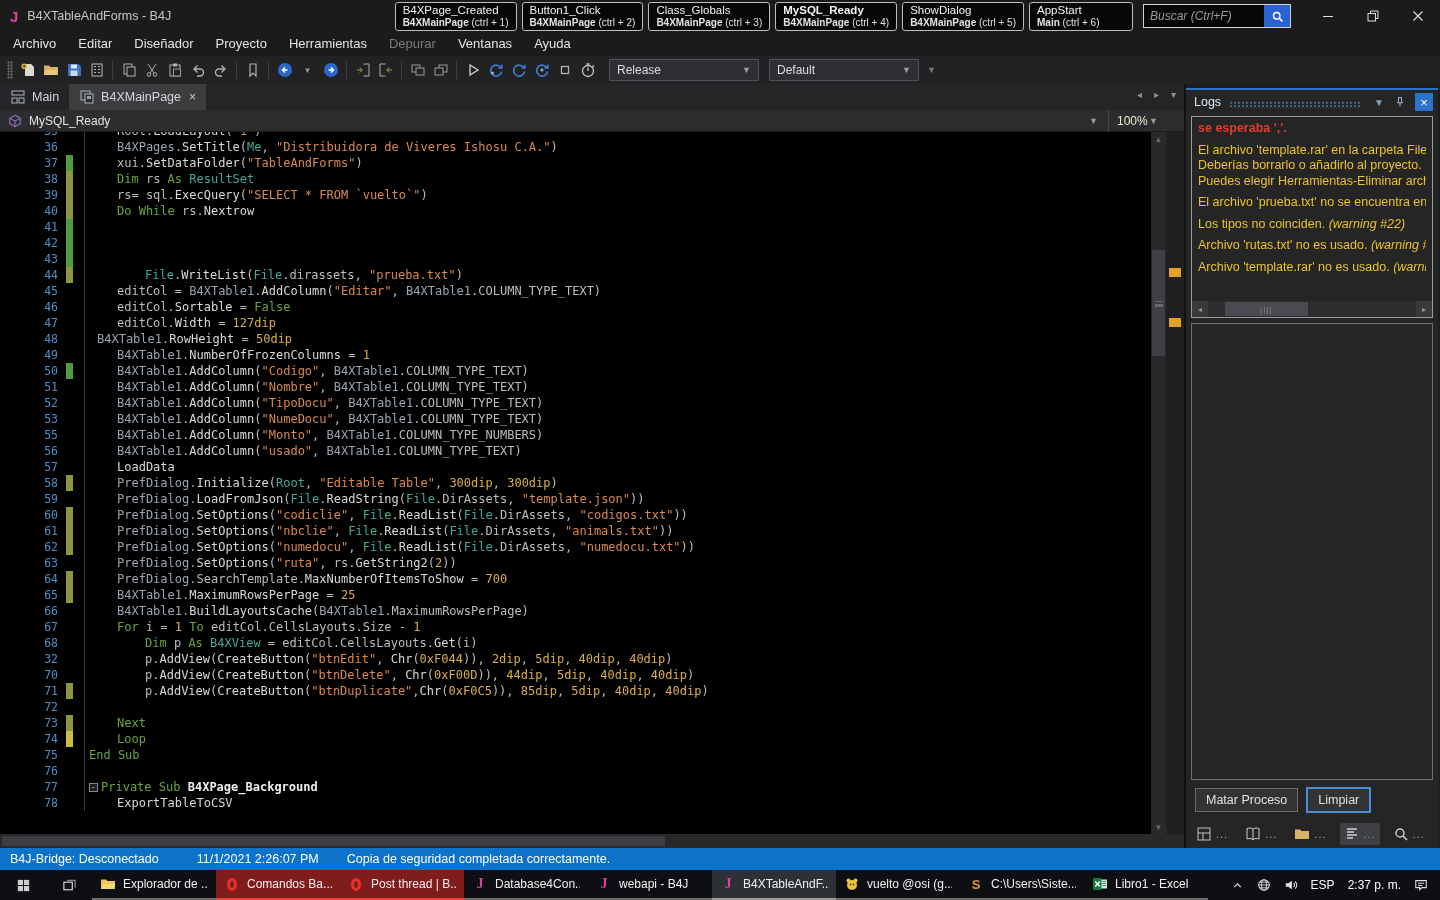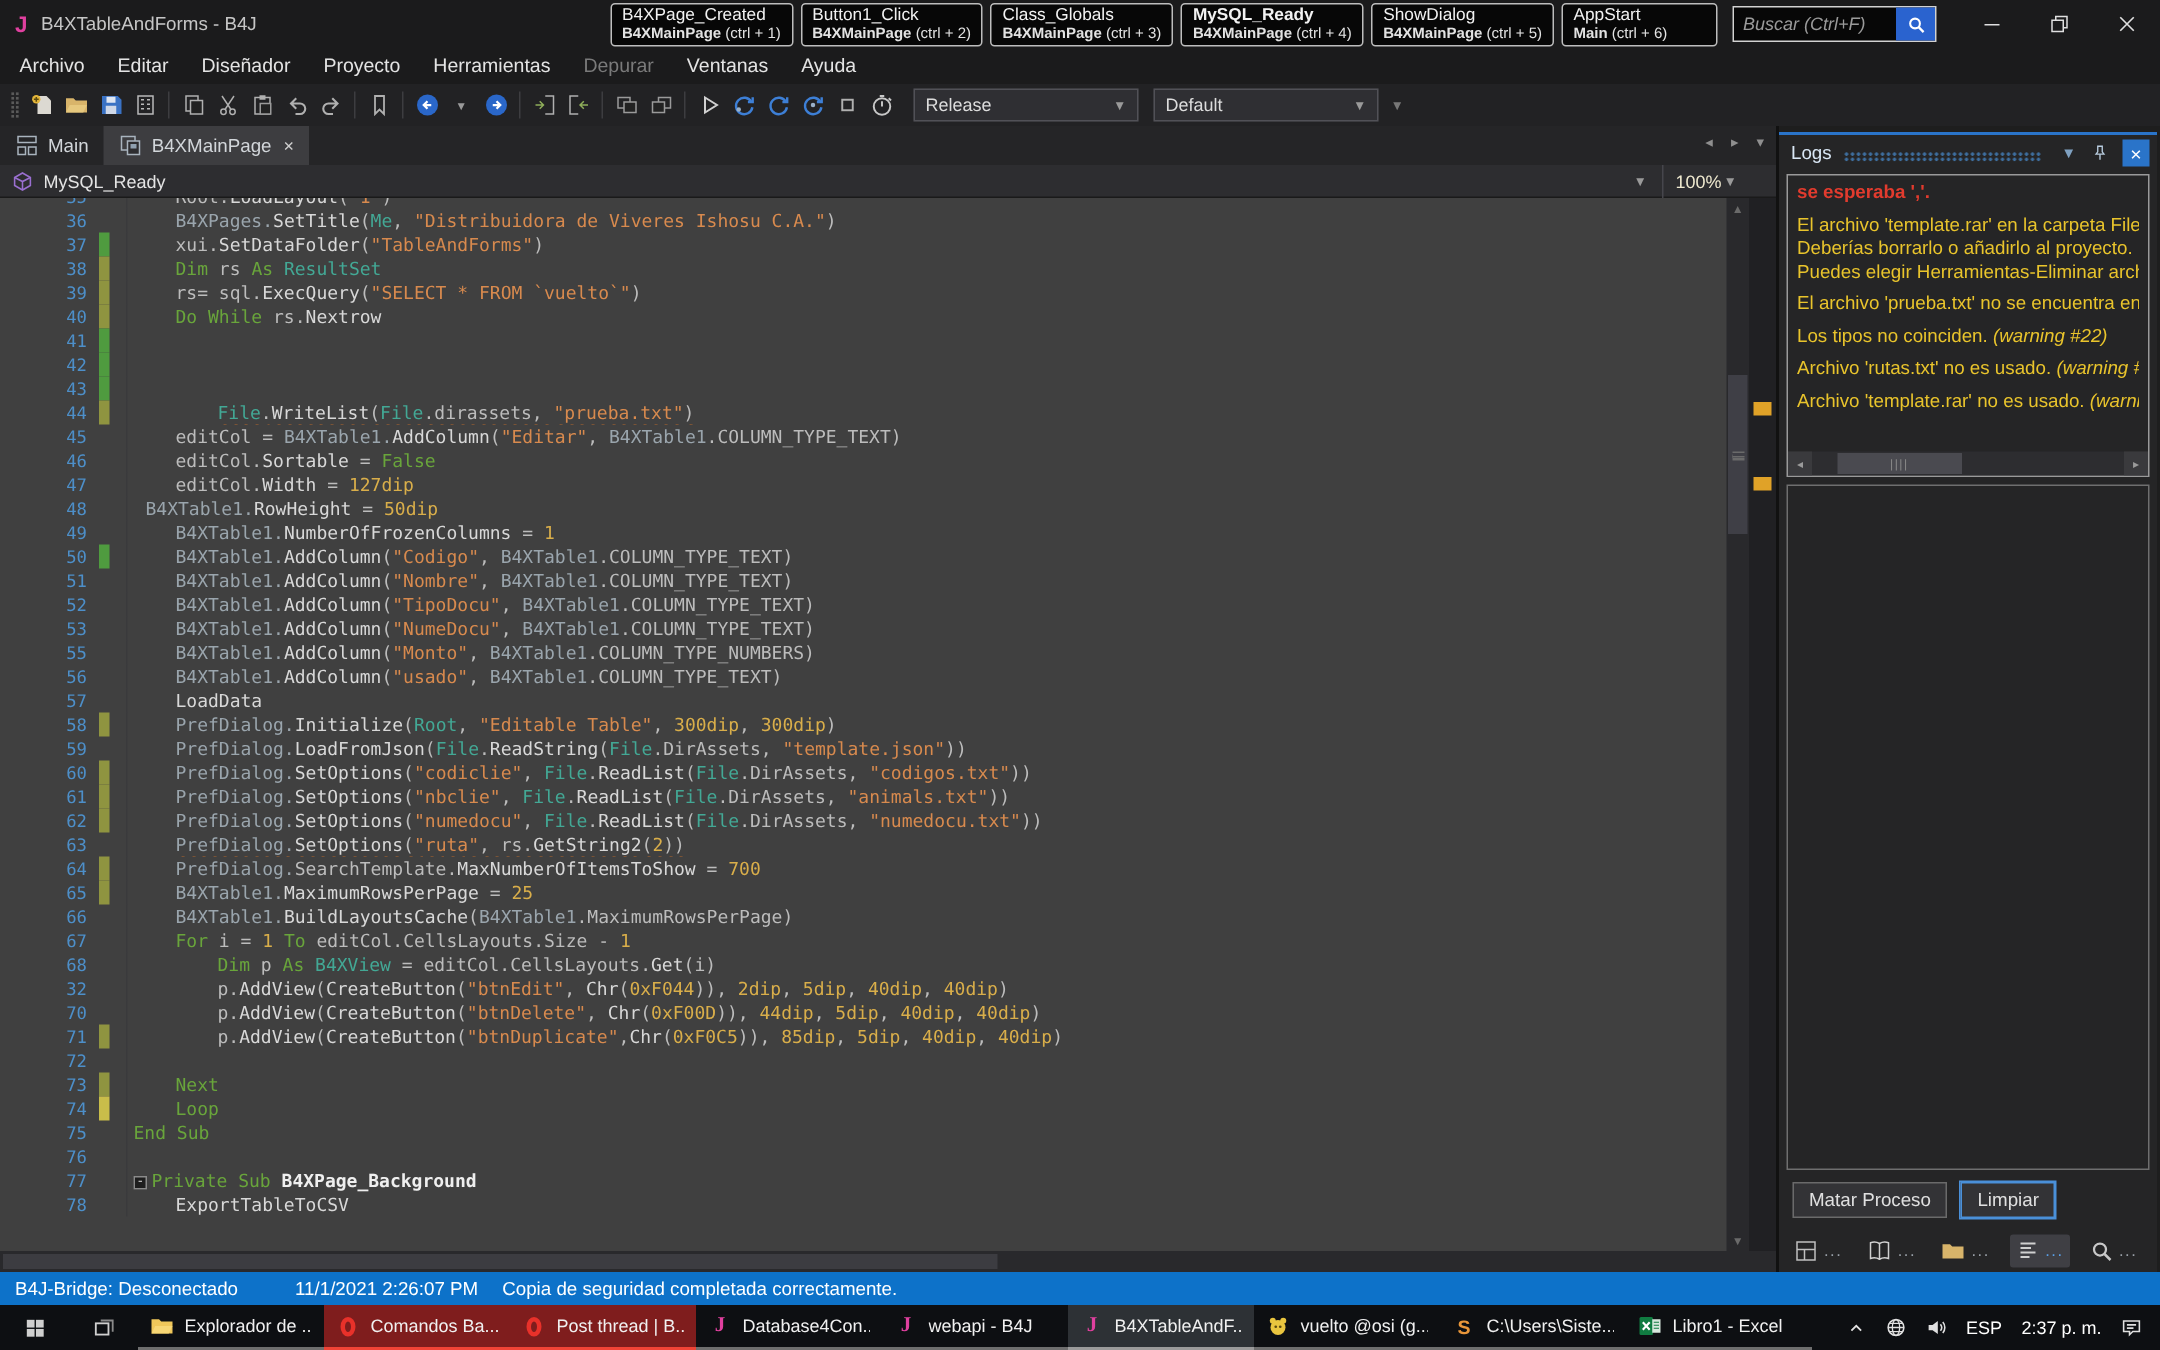--- a/index.html
+++ b/index.html
@@ -12,21 +12,21 @@
   .applogo{font-weight:bold;font-size:15px;color:#e0409f;margin-right:9px}
   .apptitle{font-size:12.5px;color:#c6c6c6;white-space:nowrap}
   .quicktabs{margin-left:auto;display:flex;gap:5px}
   .qtab{border:1px solid #bdbdbd;border-radius:3px;background:#070707;padding:1px 7px;height:29px;
     line-height:1.15;cursor:default;min-width:104px}
   .qtab .t{font-size:11.5px;color:#f2f2f2;white-space:nowrap}
   .qtab.active .t{font-weight:bold}
   .qtab .s{font-size:10px;color:#e2e2e2;white-space:nowrap}
   .qtab .s b{font-weight:bold}
   .searchbox{margin-left:10px;display:flex;align-items:center;border:1px solid #d2d2d2;height:24px;background:#070707}
-  .search-input{background:#070707;border:none;outline:none;width:108px;height:20px;color:#f0abfc;
+  .search-input{background:#070707;border:none;outline:none;width:120px;height:20px;color:#f0abfc;
     font-style:italic;font-size:12px;padding:0 6px;font-family:"Liberation Sans",sans-serif}
   .search-input::placeholder{color:#9a9a9a;font-style:italic}
   .search-btn{width:26px;height:22px;background:#2a63cf;display:flex;align-items:center;justify-content:center}
   .winbtns{display:flex;margin-left:14px}
   .winbtn{width:45px;height:32px;display:flex;align-items:center;justify-content:center;color:#e6e6e6}
 
   
   .menubar{height:24px;background:#1b1b1c;display:flex;align-items:center;padding-left:2px}
   .menu-item{font-size:13px;color:#e4e4e4;padding:0 11px;height:24px;line-height:24px;white-space:nowrap}
   .menu-item.disabled{color:#7a7a7a}
@@ -54,21 +54,21 @@
 
   .modulebar{height:22px;background:#2d2d30;display:flex;align-items:center;padding:0 8px;border-bottom:1px solid #1a1a1a}
   .modulebar .modname{font-size:12px;color:#e4e4e4;margin-left:7px}
   .modulebar .spacer{flex:1}
   .modulebar .car{color:#9a9a9a;font-size:9px;margin-right:10px}
   .zoombox{width:68px;height:22px;border-left:1px solid #46464c;display:flex;align-items:center;
     justify-content:space-between;padding:0 8px;color:#efe9cf;font-size:12px}
   .zoombox .car{color:#9a9a9a;font-size:9px}
 
   
-  .editor{height:727px;position:relative;background:#404040;overflow:hidden}
+  .editor{height:727px;position:relative;background:#000000;overflow:hidden}
   .lines{position:absolute;left:0;top:0;right:34px;margin-top:-9px}
   .eline{height:16px;display:flex;align-items:center;font-family:"DejaVu Sans Mono","Liberation Mono",monospace;
     font-size:12px;white-space:nowrap}
   .ln{width:66px;padding-right:8px;text-align:right;color:#4d8fc9;font-size:11.5px;flex:none}
   .barcell{width:7px;height:16px;flex:none;margin-right:11px}
   .bar-green{background:#4f9b3f}.bar-olive{background:#8f9440}.bar-yellow{background:#c9bd4a}
   .lcode{flex:1;border-left:1px solid #3a3a3c;height:16px;line-height:16px;overflow:hidden}
   .s-kw{color:#69a53b}.s-ty{color:#43a895}.s-str{color:#d88a4e}.s-num{color:#d9ae4a}
   .s-id{color:#9aa5ad}.s-me{color:#d8d8d8}.s-pl{color:#bcbcbc}
   .s-sub{color:#efefef;font-weight:bold}
@@ -115,21 +115,21 @@
   .panel-tabs{height:28px;display:flex;align-items:center;padding:0 6px;gap:9px;flex:none}
   .ptab{display:flex;align-items:center;gap:4px;padding:3px 4px;border-radius:2px}
   .ptab .dots{color:#9aa0a8;font-size:11px;letter-spacing:1px}
   .ptab.selected{background:#3f3f44}
   .ptab.selected .dots{color:#5aa0e8}
 
   
   .statusbar{height:22px;background:#0d72c9;display:flex;align-items:center;color:#fff;font-size:12.5px}
   .sb-bridge{margin-left:10px}
   .sb-time{margin-left:38px}
-  .sb-msg{margin-left:16px}
+  .sb-msg{margin-left:28px}
 
   
   .taskbar{height:30px;background:#0d0f12;display:flex;align-items:stretch}
   .tb-btn{width:46px;display:flex;align-items:center;justify-content:center}
   .task-item{width:124px;display:flex;align-items:center;gap:7px;padding:0 8px;font-size:12px;color:#f0f0f0;
     border-bottom:2px solid #6e6e6e;white-space:nowrap;overflow:hidden}
   .task-item .lbl{overflow:hidden;white-space:nowrap}
   .task-item.alert{background:#7f1d1d;border-bottom-color:#f04436}
   .task-item.active{background:#2d3135;border-bottom-color:#9a9a9a}
   .task-item .ticon{flex:none;width:16px;height:16px;display:flex;align-items:center;justify-content:center}

